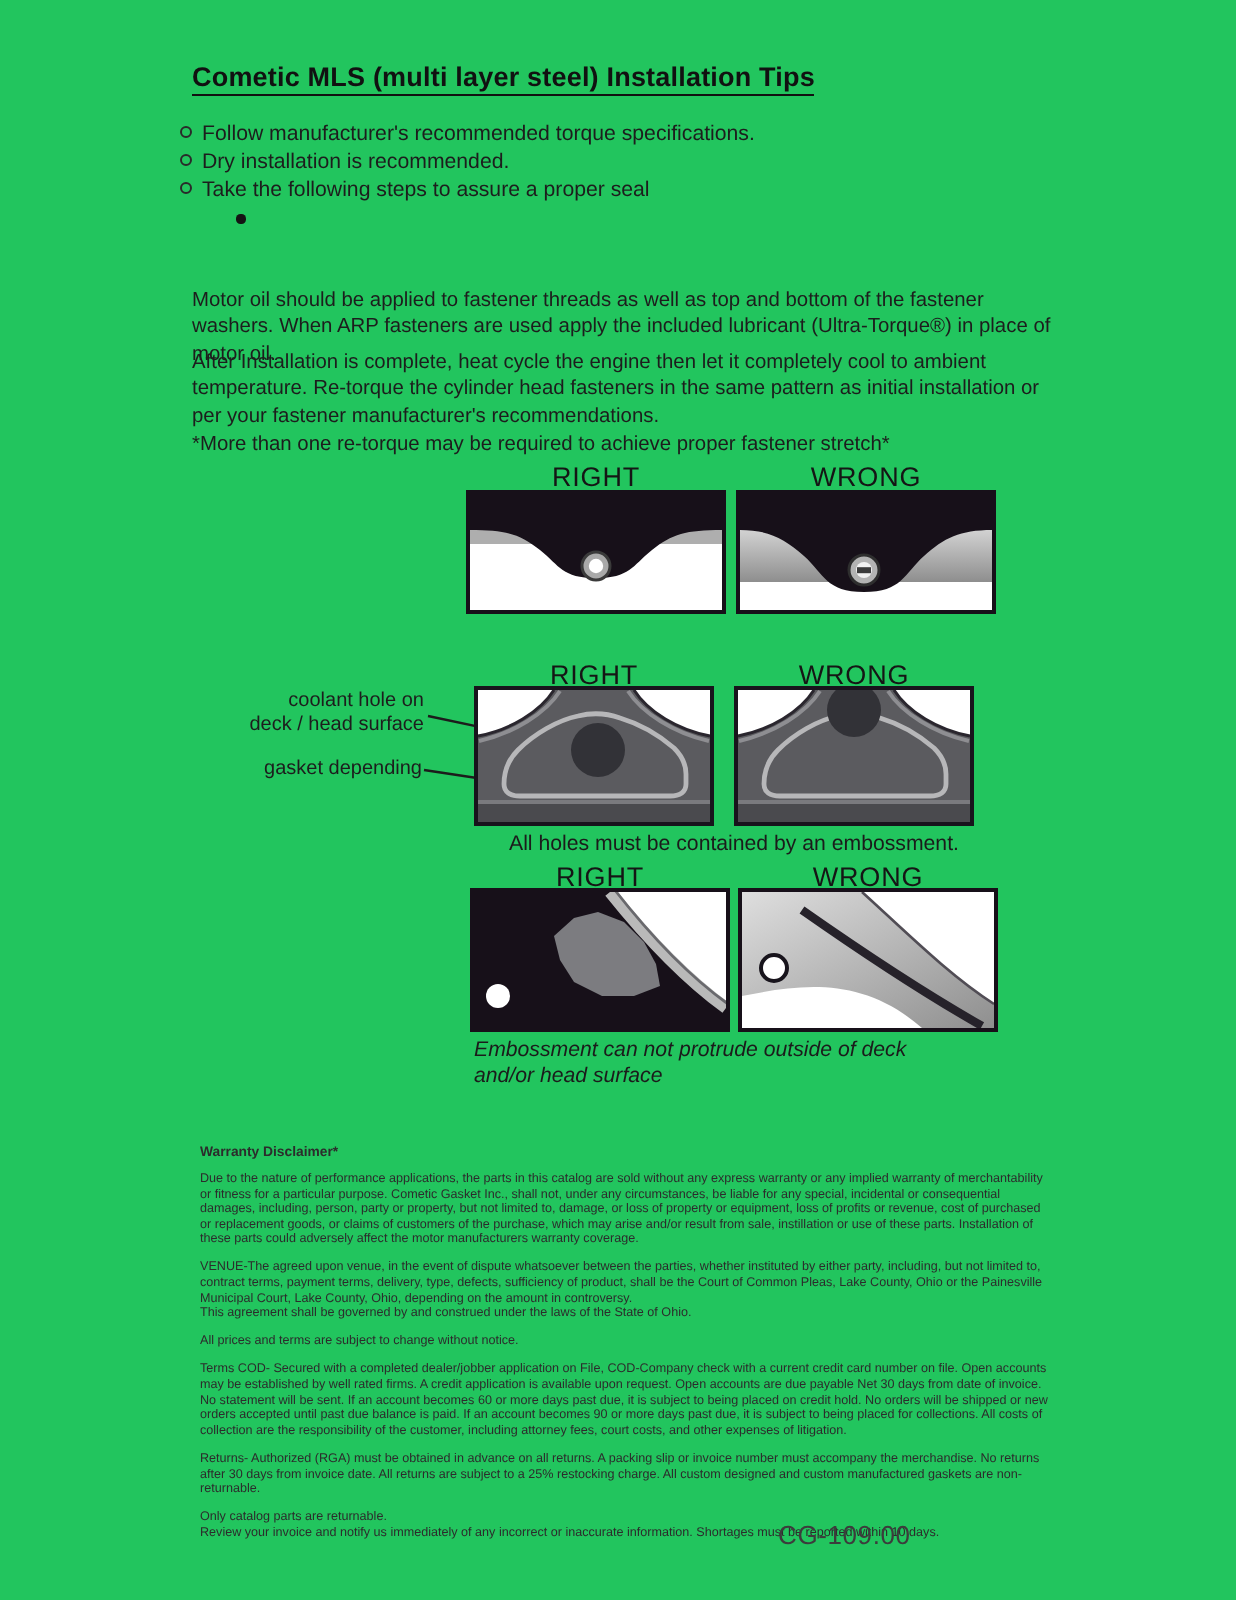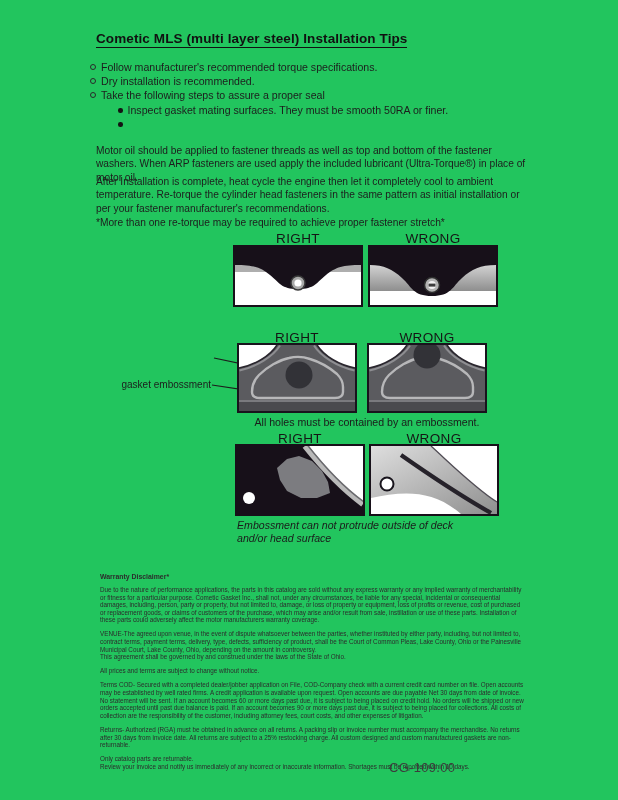--- a/index.html
+++ b/index.html
@@ -34,21 +34,20 @@
 <body>
 
 <div class="page">
 
   <h1 class="title">Cometic MLS (multi layer steel) Installation Tips</h1>
 
   <ul class="tips">
     <li><span class="mk"></span><span>Follow manufacturer's recommended torque specifications.</span></li>
     <li><span class="mk"></span><span>Dry installation is recommended.</span></li>
     <li><span class="mk"></span><span>Take the following steps to assure a proper seal</span></li>
-    <li><span class="mkf"></span><span>Inspect gasket mating surfaces.  They must be smooth 50RA or finer.</span></li>
     <li><span class="mkf"></span></li>
   </ul>
 
   <p class="para" id="p2">After Installation is complete, heat cycle the engine then let it completely cool to ambient temperature. Re-torque the cylinder head fasteners in the same pattern as initial installation or per your fastener manufacturer's recommendations.</p>
   <p class="para" id="p1">Motor oil should be applied to fastener threads as well as top and bottom of the fastener washers. When ARP fasteners are used apply the included lubricant (Ultra-Torque®) in place of motor oil.</p>
   <p class="para" id="p3">*More than one re-torque may be required to achieve proper fastener stretch*</p>
 
   <div class="hdr" style="left:233px;top:231px;">RIGHT</div>
   <div class="hdr" style="left:368px;top:231px;">WRONG</div>
 
@@ -77,21 +76,25 @@
       <circle cx="64" cy="40" r="7.5" fill="#b3b3b3" stroke="#2e2e2e" stroke-width="1.5"></circle>
       <circle cx="64" cy="40" r="4" fill="#f2f2f2"></circle>
       <rect x="60.5" y="38.6" width="7" height="3" fill="#3c3c3c"></rect>
       <rect x="1" y="1" width="128" height="60" fill="none" stroke="#171019" stroke-width="2"></rect>
     </svg>
   </div>
 
   <div class="hdr" style="left:232px;top:330px;">RIGHT</div>
   <div class="hdr" style="left:362px;top:330px;">WRONG</div>
 
-  <div class="lab" style="left:110px;top:379px;width:101px;">gasket embossment</div>
+  <div class="lab" style="left:112px;top:345px;width:100px;">
+    <span style="display:block">coolant hole on</span>
+    <span style="display:block">deck / head surface</span>
+  </div>
+  <div class="lab" style="left:110px;top:379px;width:101px;">gasket depending</div>
 
   <svg class="leaders" width="280" height="70" viewBox="0 0 280 70">
     <line x1="114" y1="22" x2="199" y2="40" stroke="#1c1c1c" stroke-width="1.2"></line>
     <line x1="112" y1="49" x2="158" y2="56" stroke="#1c1c1c" stroke-width="1.2"></line>
   </svg>
 
   <div class="dbox" style="left:237px;top:343px;">
     <svg width="120" height="70" viewBox="0 0 120 70">
       <rect x="1" y="1" width="118" height="68" fill="#5b5b5f"></rect>
       <rect x="2" y="59" width="116" height="9" fill="#4a4a4e"></rect>

